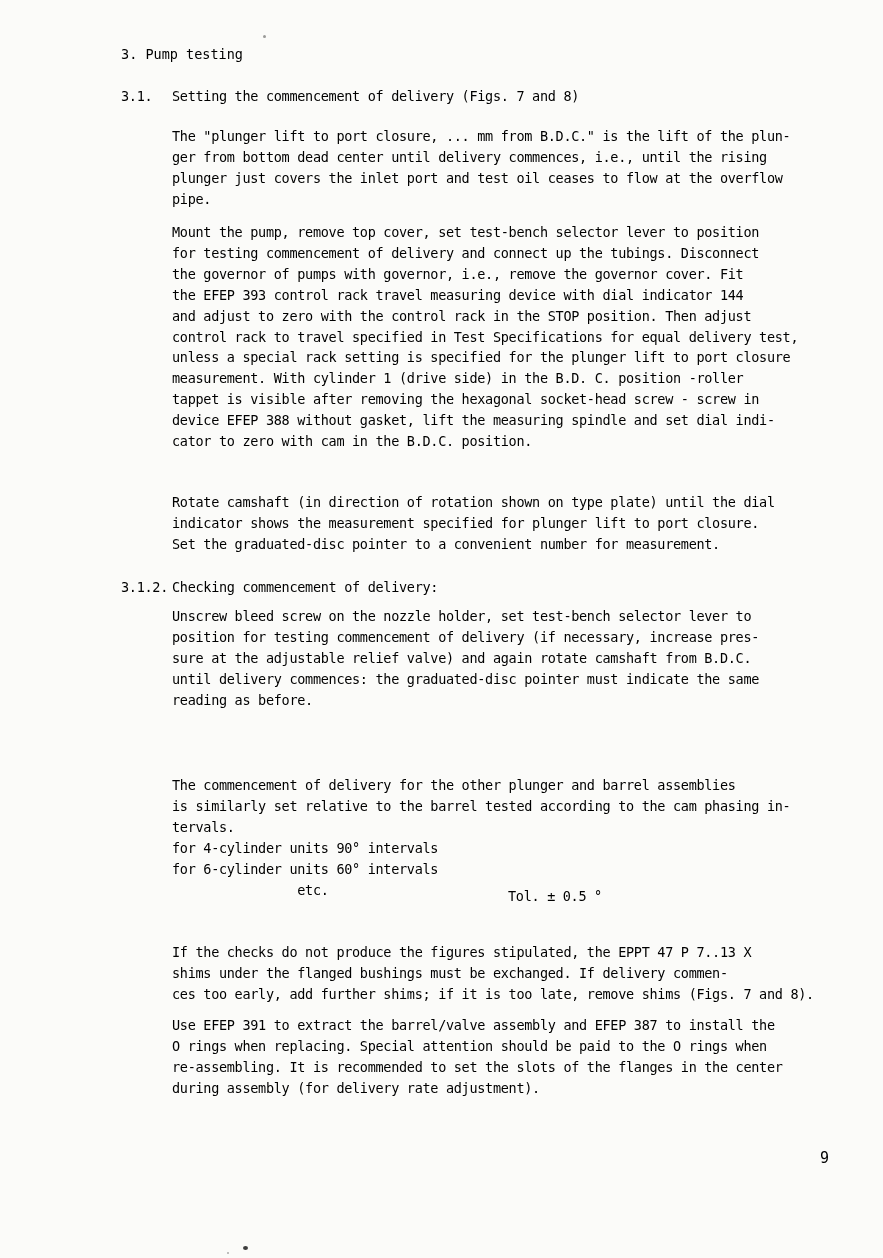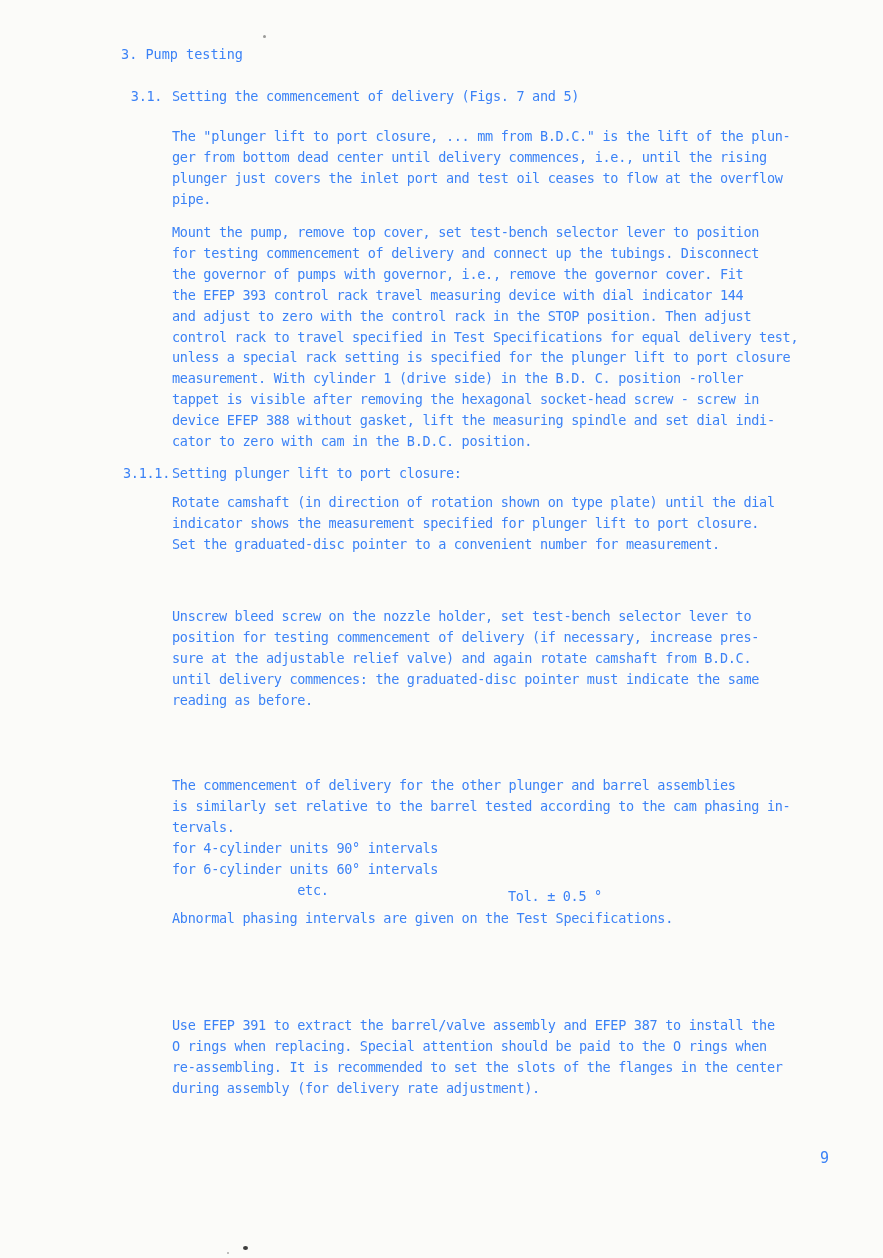--- a/index.html
+++ b/index.html
@@ -3,88 +3,90 @@
 <meta charset="utf-8">
 <style>
   html,body{margin:0;padding:0;background:#e8e8e6;}
   .page{
     position:relative;
     width:883px;height:1258px;
     margin:0 auto;
     background:#fbfbf9;
     overflow:hidden;
     font-family:"DejaVu Sans Mono", monospace;
-    color:#3b82f6;
+    color:#000000;
   }
   .block{
     position:absolute;
     white-space:pre;
     font-size:13.5px;
     line-height:20.9px;
     letter-spacing:-0.3px;
   }
-  .heading .num{display:inline-block;width:51px;letter-spacing:-0.3px;text-align:center;}
+  .heading .num{display:inline-block;width:51px;letter-spacing:-0.3px;}
   .title{letter-spacing:0;}
   .pageno{font-size:15px;letter-spacing:0;}
   .speck{position:absolute;border-radius:50%;}
   .speck.s1{left:263px;top:35px;width:3px;height:3px;background:#9a9a98;}
   .speck.s2{left:243px;top:1246px;width:5px;height:4px;background:#3c3c3c;}
   .speck.s3{left:227px;top:1252px;width:2px;height:2px;background:#aaaaa8;}
 </style>
 </head>
 <body>
 
 <div class="page">
 
   <div class="block title" style="left:121px;top:44px">3. Pump testing</div>
 
-  <div class="block heading" style="left:121px;top:86px"><span class="num">3.1.</span><span>Setting the commencement of delivery (Figs. 7 and 5)</span></div>
+  <div class="block heading" style="left:121px;top:86px"><span class="num">3.1.</span><span>Setting the commencement of delivery (Figs. 7 and 8)</span></div>
 
   <div class="block para" style="left:172px;top:126px">The "plunger lift to port closure, ... mm from B.D.C." is the lift of the plun-
 ger from bottom dead center until delivery commences, i.e., until the rising
 plunger just covers the inlet port and test oil ceases to flow at the overflow
 pipe.</div>
 
   <div class="block para" style="left:172px;top:222px">Mount the pump, remove top cover, set test-bench selector lever to position
 for testing commencement of delivery and connect up the tubings. Disconnect
 the governor of pumps with governor, i.e., remove the governor cover. Fit
 the EFEP 393 control rack travel measuring device with dial indicator 144
 and adjust to zero with the control rack in the STOP position. Then adjust
 control rack to travel specified in Test Specifications for equal delivery test,
 unless a special rack setting is specified for the plunger lift to port closure
 measurement. With cylinder 1 (drive side) in the B.D. C. position -roller
 tappet is visible after removing the hexagonal socket-head screw - screw in
 device EFEP 388 without gasket, lift the measuring spindle and set dial indi-
 cator to zero with cam in the B.D.C. position.</div>
 
-  <div class="block heading" style="left:121px;top:463px"><span class="num">3.1.1.</span><span>Setting plunger lift to port closure:</span></div>
 
   <div class="block para" style="left:172px;top:492px">Rotate camshaft (in direction of rotation shown on type plate) until the dial
 indicator shows the measurement specified for plunger lift to port closure.
 Set the graduated-disc pointer to a convenient number for measurement.</div>
 
+  <div class="block heading" style="left:121px;top:577px"><span class="num">3.1.2.</span><span>Checking commencement of delivery:</span></div>
 
   <div class="block para" style="left:172px;top:606px">Unscrew bleed screw on the nozzle holder, set test-bench selector lever to
 position for testing commencement of delivery (if necessary, increase pres-
 sure at the adjustable relief valve) and again rotate camshaft from B.D.C.
 until delivery commences: the graduated-disc pointer must indicate the same
 reading as before.</div>
 
 
   <div class="block para" style="left:172px;top:775px">The commencement of delivery for the other plunger and barrel assemblies
 is similarly set relative to the barrel tested according to the cam phasing in-
 tervals.
 for 4-cylinder units 90° intervals
 for 6-cylinder units 60° intervals
                 etc.</div>
 
   <div class="block" style="left:508px;top:886px">Tol. ± 0.5 °</div>
 
-  <div class="block para" style="left:172px;top:908px">Abnormal phasing intervals are given on the Test Specifications.</div>
 
+  <div class="block para" style="left:172px;top:942px">If the checks do not produce the figures stipulated, the EPPT 47 P 7..13 X
+shims under the flanged bushings must be exchanged. If delivery commen-
+ces too early, add further shims; if it is too late, remove shims (Figs. 7 and 8).</div>
 
   <div class="block para" style="left:172px;top:1015px">Use EFEP 391 to extract the barrel/valve assembly and EFEP 387 to install the
 O rings when replacing. Special attention should be paid to the O rings when
 re-assembling. It is recommended to set the slots of the flanges in the center
 during assembly (for delivery rate adjustment).</div>
 
   <div class="block pageno" style="left:820px;top:1148px">9</div>
 
   <div class="speck s1"></div>
   <div class="speck s2"></div>

